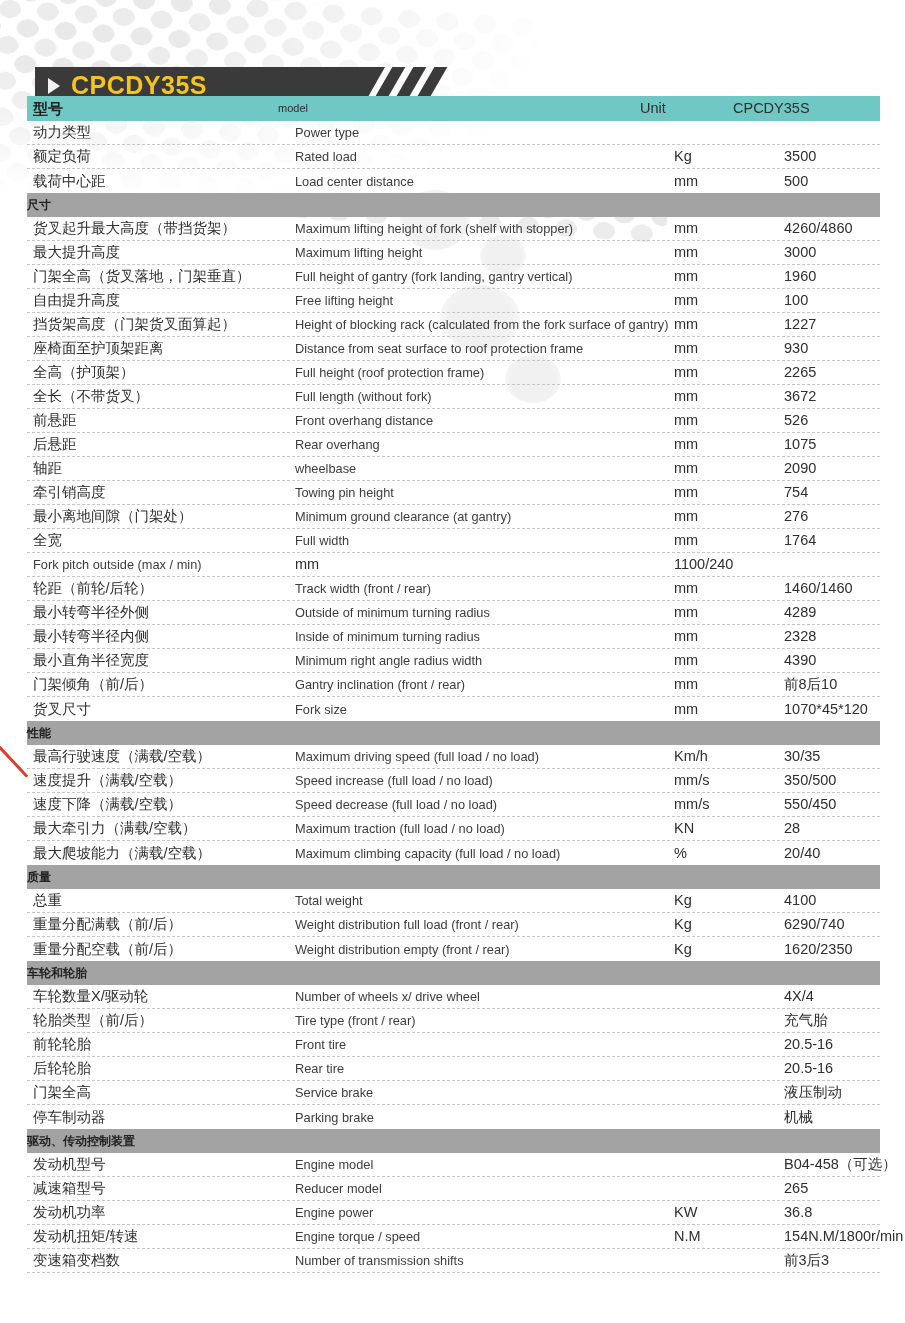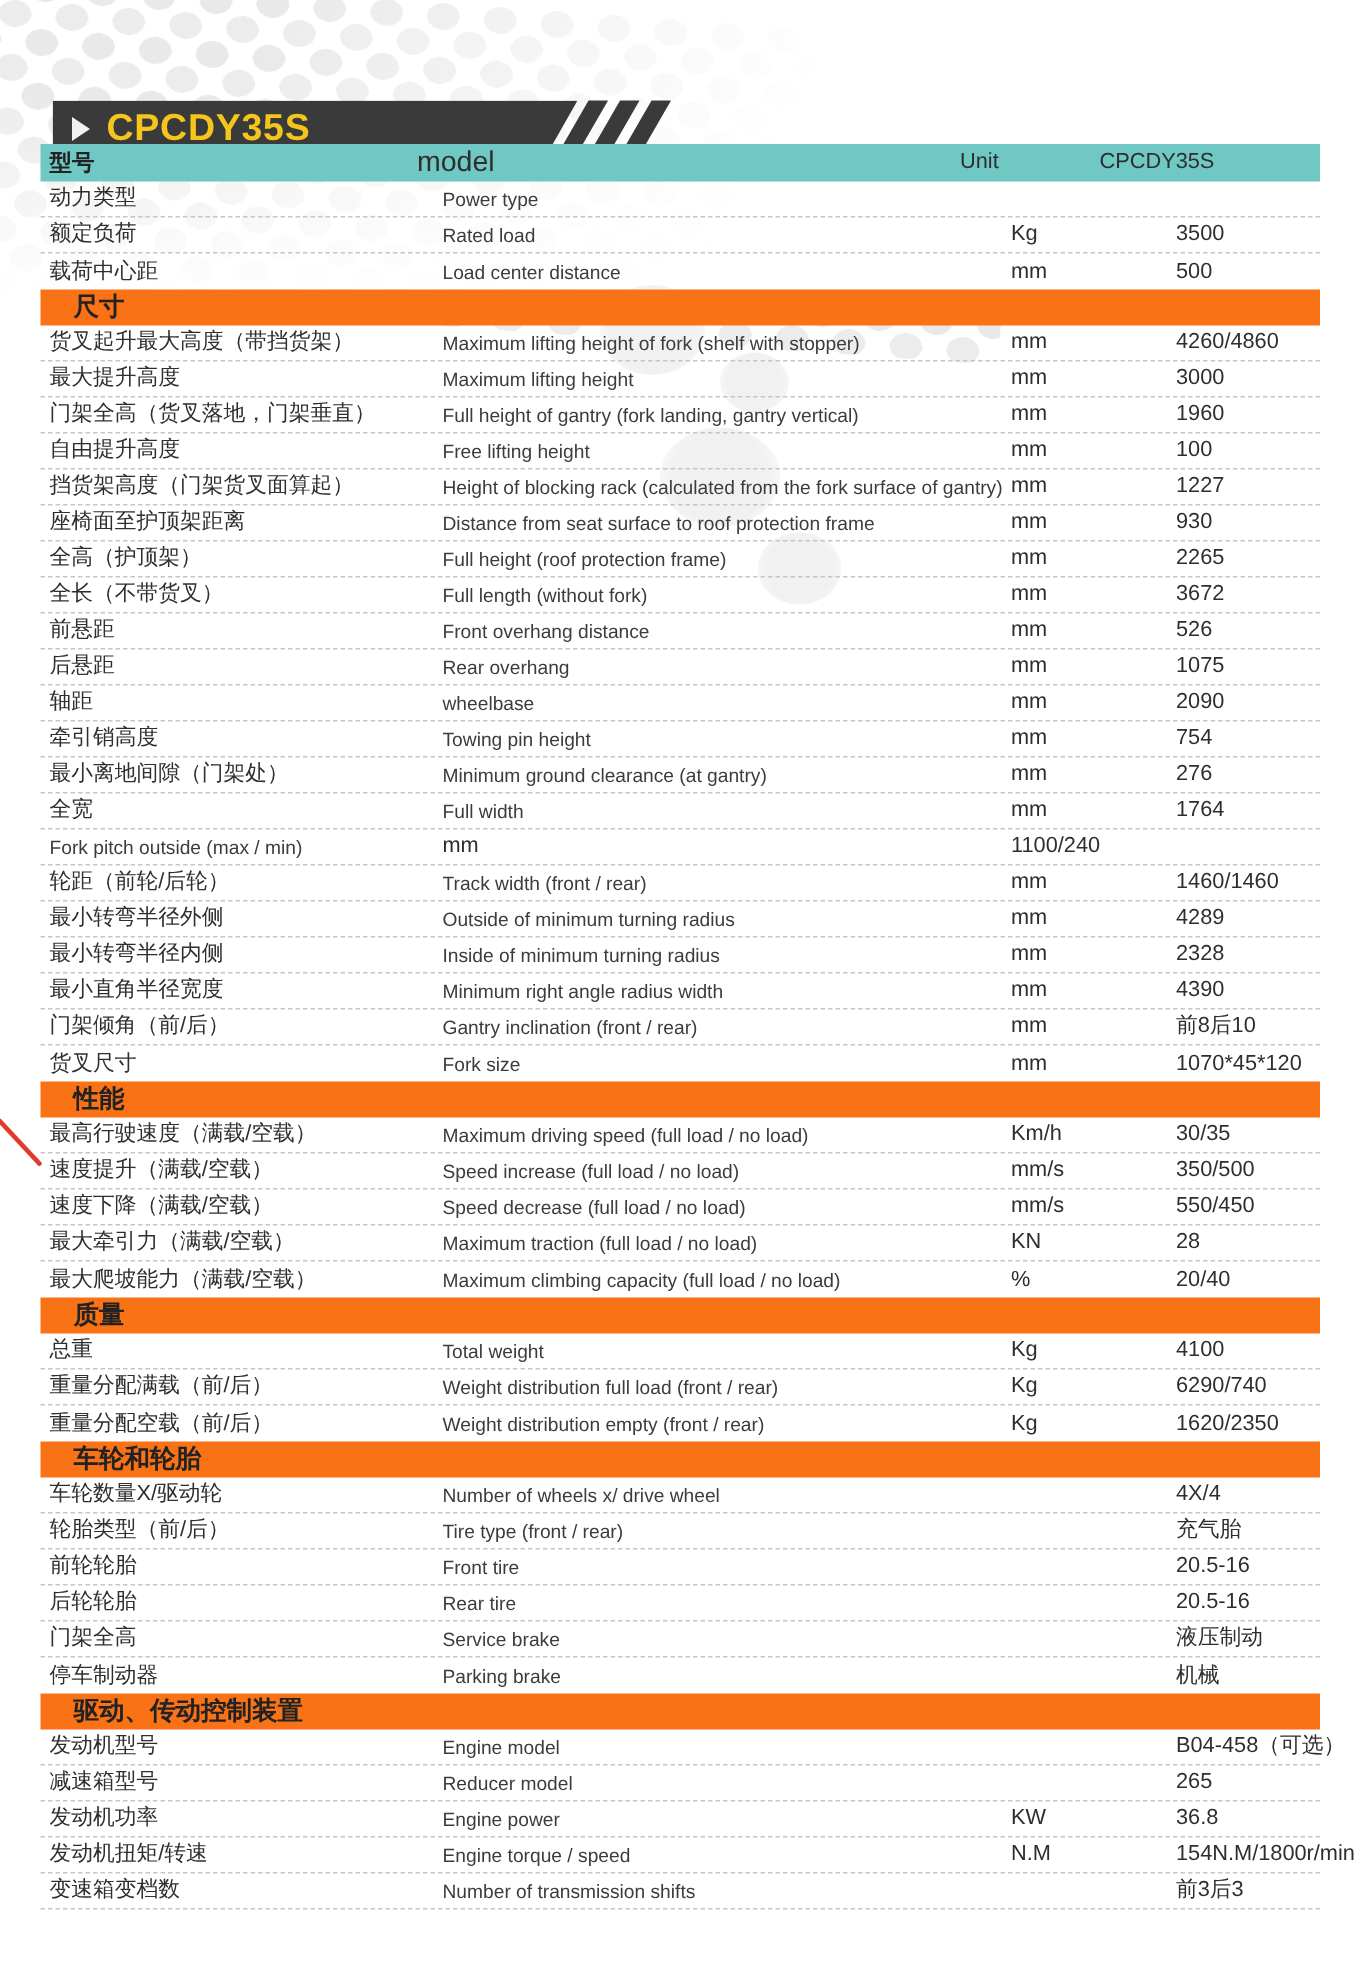--- a/index.html
+++ b/index.html
@@ -62,25 +62,25 @@
   
   .spec-table{position:absolute;left:27px;top:96px;width:853px;}
   .grid-row{
     display:grid;grid-template-columns:245px 362px 93px 1fr;
     padding-left:6px;box-sizing:border-box;align-items:center;
   }
   .thead{
     background:#6fc8c4;height:25px;line-height:25px;
   }
   .thead .c-cn{font-weight:700;color:#222;font-size:15px;}
-  .thead .c-en{color:#2e2e2e;font-size:19px;}
+  .thead .c-en{color:#2e2e2e;font-size:11px;}
   .thead .c-unit,.thead .c-val{color:#2e2e2e;font-size:14.5px;}
   .sec-header{
-    background:#f97316;height:24px;line-height:24px;padding-left:22px;
-    font-weight:700;font-size:17px;color:#222;box-sizing:border-box;
+    background:#a3a3a3;height:24px;line-height:24px;padding-left:0;
+    font-weight:700;font-size:12px;color:#222;box-sizing:border-box;
   }
   .srow{
     height:24px;line-height:23px;box-sizing:border-box;
     border-bottom:1px dashed #c6c6c6;
     gap:17px;
   }
   .no-last-border .srow:last-child{border-bottom:none;}
   .c-cn{font-size:14.5px;color:#2e2e2e;white-space:nowrap;}
   .c-en{font-size:12.8px;color:#3c3c3c;white-space:nowrap;overflow:visible;}
   .c-unit{font-size:14.5px;color:#2e2e2e;}

